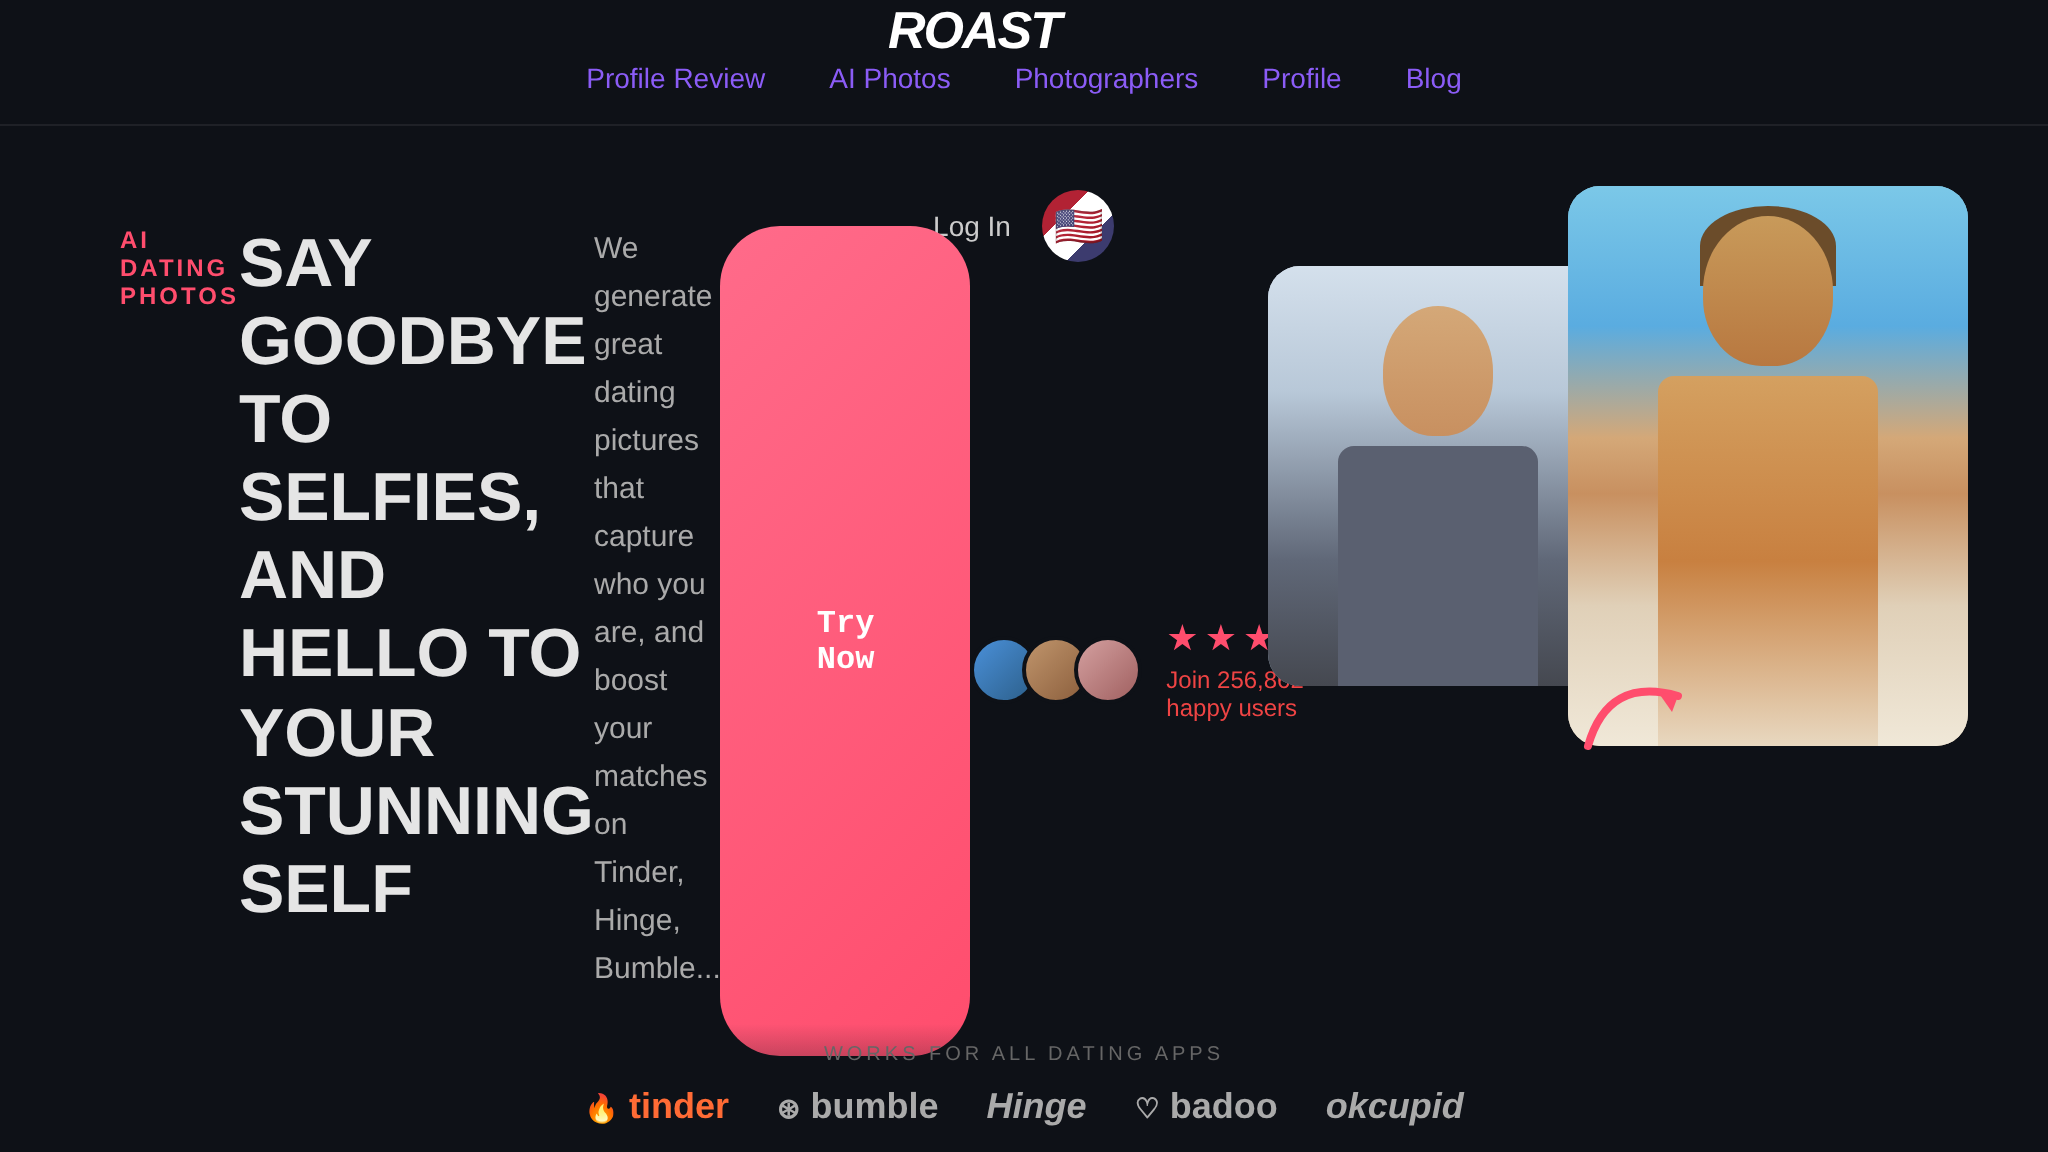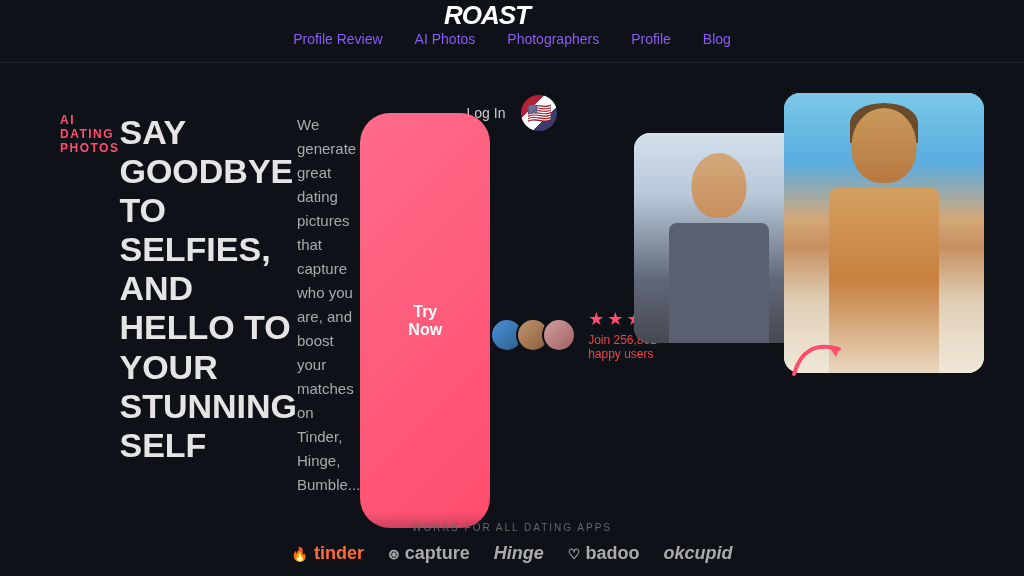--- a/index.html
+++ b/index.html
@@ -124,20 +124,21 @@
       background: linear-gradient(135deg, #ff6b8a, #ff4d6d);
       color: #ffffff;
       border: none;
       border-radius: 30px;
       padding: 14px 48px;
       font-size: 16px;
       font-weight: 600;
       cursor: pointer;
       width: 220px;
       margin-bottom: 28px;
+      font-family: Liberation Mono, monospace;
     }
 
     .social-proof {
       display: flex;
       align-items: center;
       gap: 12px;
     }
 
     .avatars {
       display: flex;
@@ -407,21 +408,21 @@
 
   <div class="bottom-section">
     <div class="works-label">WORKS FOR ALL DATING APPS</div>
     <div class="app-logos">
       <div class="app-logo tinder">
         <span class="app-icon">🔥</span>
         <span>tinder</span>
       </div>
       <div class="app-logo bumble">
         <span class="app-icon">⊛</span>
-        <span>capture</span>
+        <span>bumble</span>
       </div>
       <div class="app-logo hinge">
         <span>Hinge</span>
       </div>
       <div class="app-logo badoo">
         <span class="app-icon">♡</span>
         <span>badoo</span>
       </div>
       <div class="app-logo okcupid">
         <span>okcupid</span>

